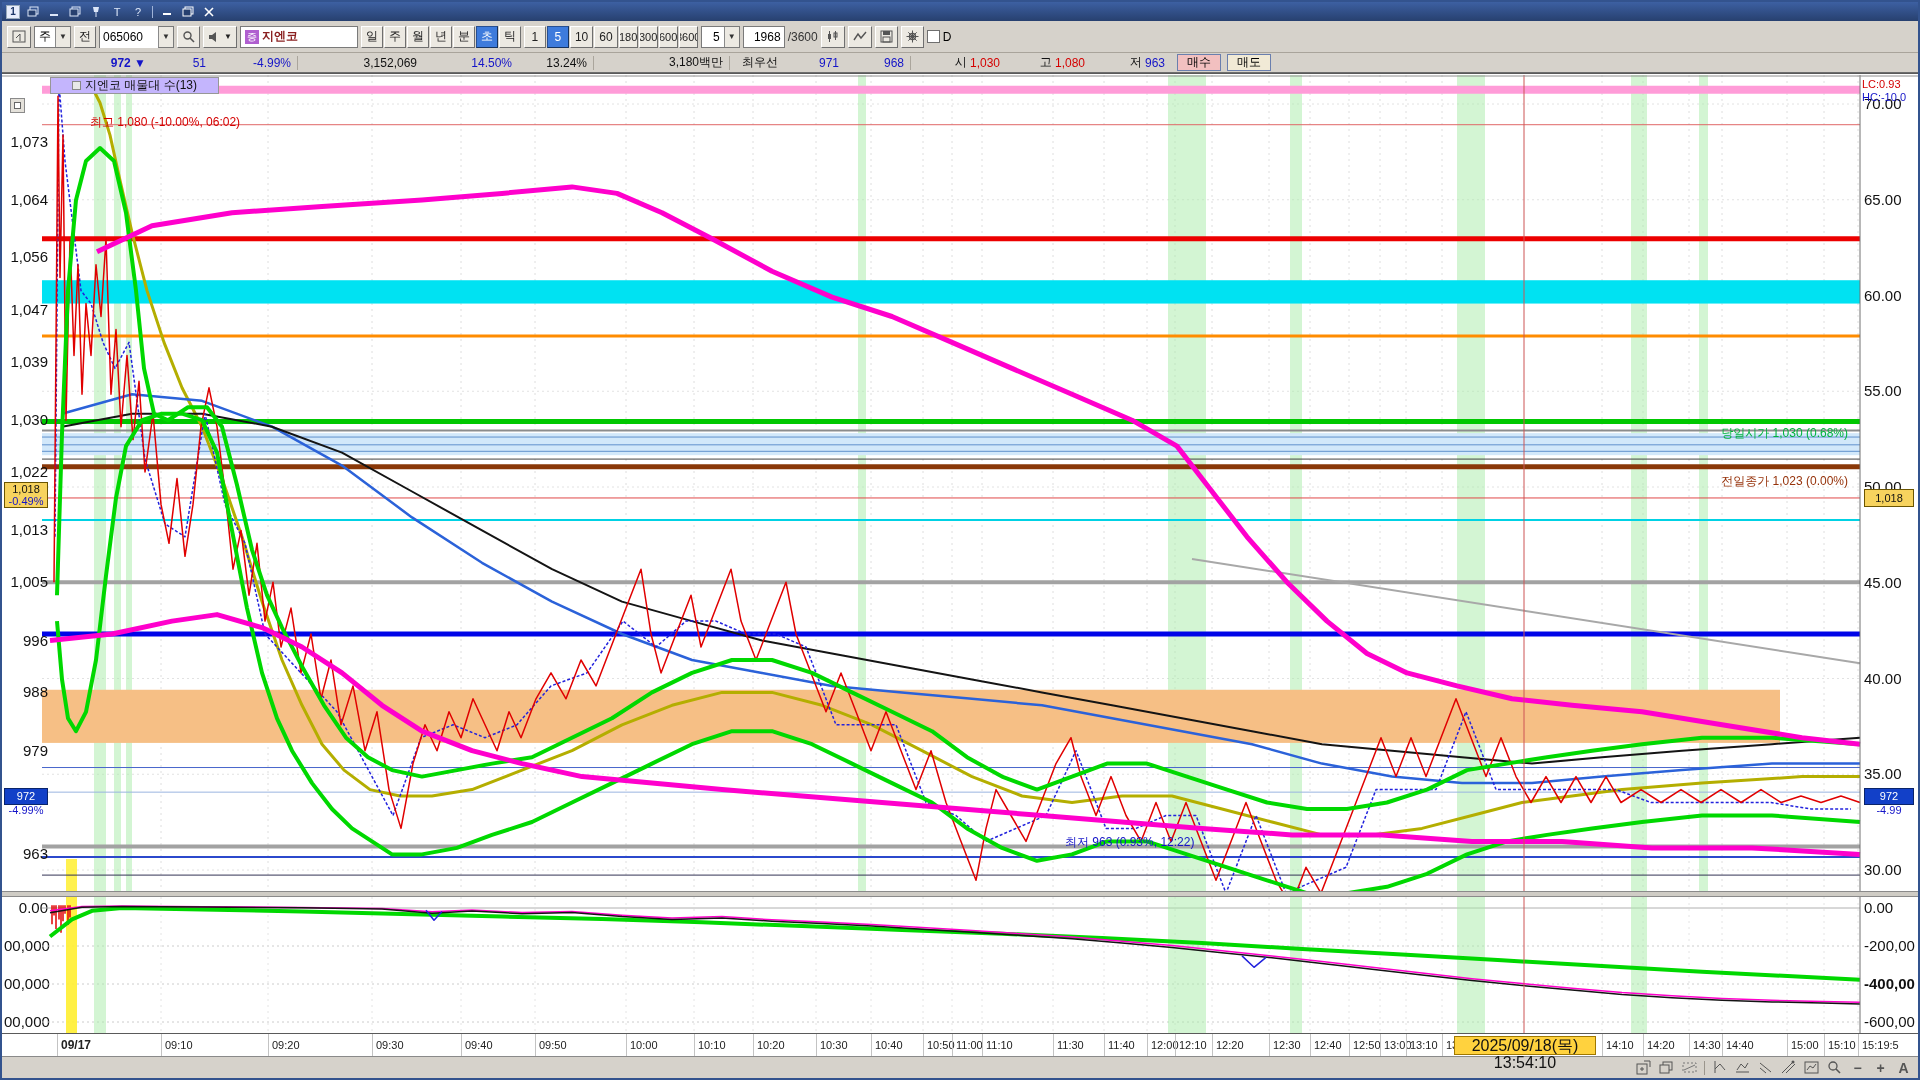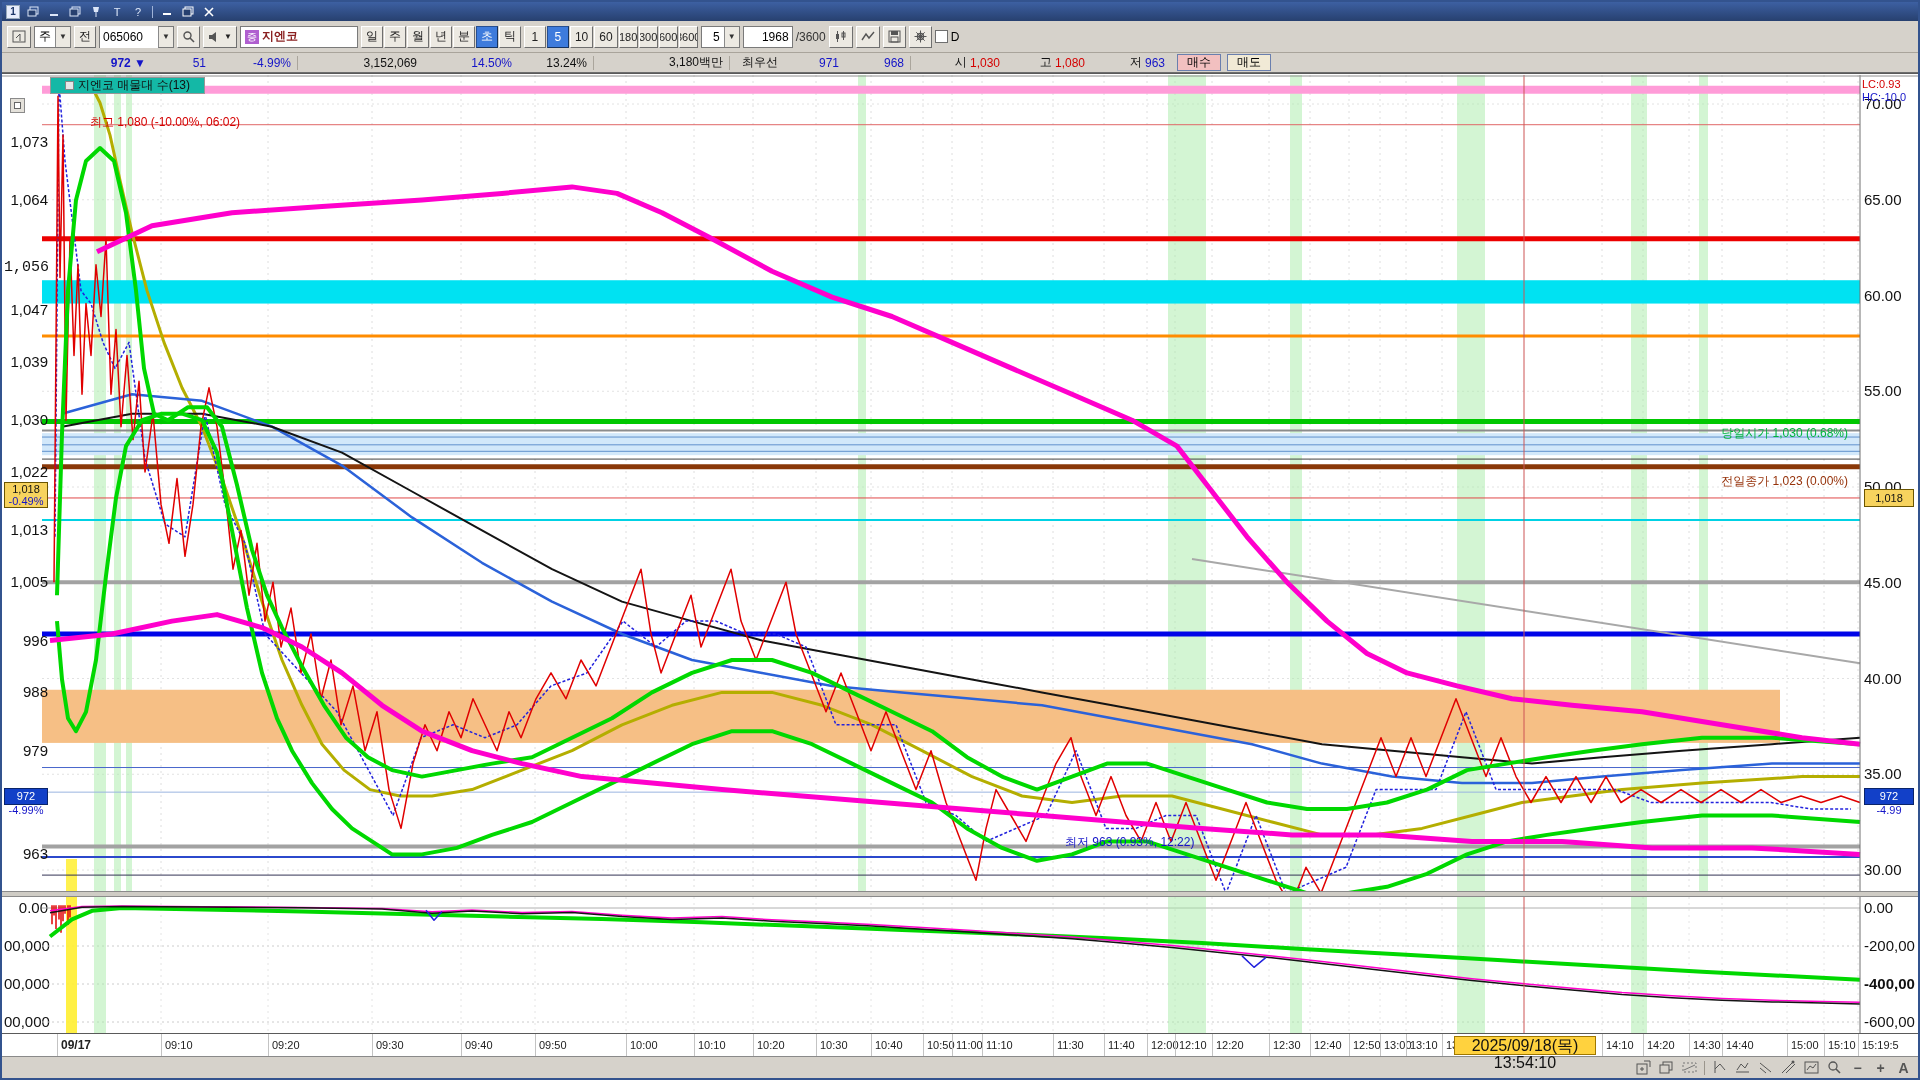--- a/index.html
+++ b/index.html
@@ -46,21 +46,21 @@
 .axis-label.bold{font-weight:bold;font-size:12px}
 .currentbox{position:absolute;top:2px;height:19px;background:#ffd23e;border:1px solid #a07800;font-size:16px;line-height:17px;text-align:center;color:#111;z-index:3}
 
 .ylab{position:absolute;font-size:15px;color:#111;height:14px;line-height:14px;white-space:nowrap}
 .ylab.left{left:2px;width:44px;text-align:right}
 .ylab.right{left:1862px;width:56px;text-align:left}
 .badge{position:absolute;font-size:11px;text-align:center;z-index:4}
 .badge.yellow{background:#f7d35e;border:1px solid #6b5500;color:#111}
 .badge.bluebox{background:#1240c8;border:1px solid #0a246a;color:#fff}
 .pctblue{position:absolute;font-size:11px;color:#1414c8;text-align:center;z-index:4}
-.charttitle{position:absolute;left:48px;top:75px;height:17px;background:#14b8a6;border:1px solid #979797;display:flex;align-items:center;gap:4px;padding:0 14px;font-size:12px;color:#111;z-index:5}
+.charttitle{position:absolute;left:48px;top:75px;height:17px;background:#c4b5fd;border:1px solid #979797;display:flex;align-items:center;gap:4px;padding:0 21px;font-size:12px;color:#111;z-index:5}
 .charttitle .cbx{width:9px;height:9px;border:1px solid #888;background:#e8e8e8}
 .note{position:absolute;font-size:12px;white-space:nowrap;z-index:4}
 .lchc{position:absolute;left:1860px;font-size:11px;white-space:nowrap;z-index:4}
 .paneltoggle{position:absolute;left:8px;top:96px;width:15px;height:15px;background:#e4e1da;border:1px solid #8a8a8a;display:flex;align-items:center;justify-content:center;z-index:5}
 .paneltoggle i{display:block;width:7px;height:7px;border:1px solid #666;background:#fff}
 
 .statusbar{position:absolute;left:0;bottom:0;width:1920px;height:22px;background:#d6d2cb;border-top:1px solid #8a8a8a;display:flex;align-items:center;justify-content:flex-end;gap:6px;padding-right:10px;font-size:13px;color:#444}
 .sicon{width:17px;height:17px;display:flex;align-items:center;justify-content:center}
 .ssep{width:1px;height:14px;background:#9a958c}
 .sbtn-text{font-weight:bold;color:#555;font-size:14px}
@@ -167,21 +167,21 @@
         <button class="tb-btn">60</button>
         <button class="tb-btn narrow">180</button>
         <button class="tb-btn narrow">300</button>
         <button class="tb-btn narrow">600</button>
         <button class="tb-btn narrow">3600</button>
       </span>
     <span class="tb-combo">
         <span class="val" style="width:22px;text-align:right">5</span>
         <span class="dropbtn">▼</span>
       </span>
-    <input class="tb-input" style="width: 50px; text-align: right;" value="1968">
+    <input class="tb-input" style="width: 42px; text-align: right;" value="1968">
     <span class="cntlabel">/3600</span>
     <span class="tb-btn">
         <svg width="14" height="13">
           <rect x="2" y="4" width="3" height="5" fill="#555"></rect>
           <line x1="3.5" y1="1" x2="3.5" y2="12" stroke="#555"></line>
           <rect x="8" y="3" width="3" height="4" fill="none" stroke="#555"></rect>
           <line x1="9.5" y1="1" x2="9.5" y2="10" stroke="#555"></line>
         </svg>
       </span>
     <span class="tb-btn">
@@ -329,21 +329,21 @@
     </div>
   <div class="lchc red" style="top:76px">LC:0.93</div>
   <div class="lchc blue" style="top:89px">HC:-10.0</div>
   <div class="note red" style="left:88px;top:112px">최고 1,080 (-10.00%, 06:02)</div>
   <div class="note" style="right:70px;top:423px;color:#00b43c">당일시가 1,030 (0.68%)</div>
   <div class="note" style="right:70px;top:471px;color:#96320a">전일종가 1,023 (0.00%)</div>
   <div class="note blue" style="left:1063px;top:832px">최저 963 (0.93%, 12:22)</div>
   <div id="axis-overlay">
       <div class="ylab left" style="top: 132.56px;">1,073</div>
       <div class="ylab left" style="top: 190.88px;">1,064</div>
-      <div class="ylab left" style="top: 259px; font-family: Liberation Mono, monospace;">1,056</div>
+      <div class="ylab left" style="top: 248px;">1,056</div>
       <div class="ylab left" style="top: 301.04px;">1,047</div>
       <div class="ylab left" style="top: 352.88px;">1,039</div>
       <div class="ylab left" style="top: 411.2px;">1,030</div>
       <div class="ylab left" style="top: 463.04px;">1,022</div>
       <div class="ylab left" style="top: 521.36px;">1,013</div>
       <div class="ylab left" style="top: 573.2px;">1,005</div>
       <div class="ylab left" style="top: 631.52px;">996</div>
       <div class="ylab left" style="top: 683.36px;">988</div>
       <div class="ylab left" style="top: 741.68px;">979</div>
       <div class="ylab left" style="top: 845.36px;">963</div>

